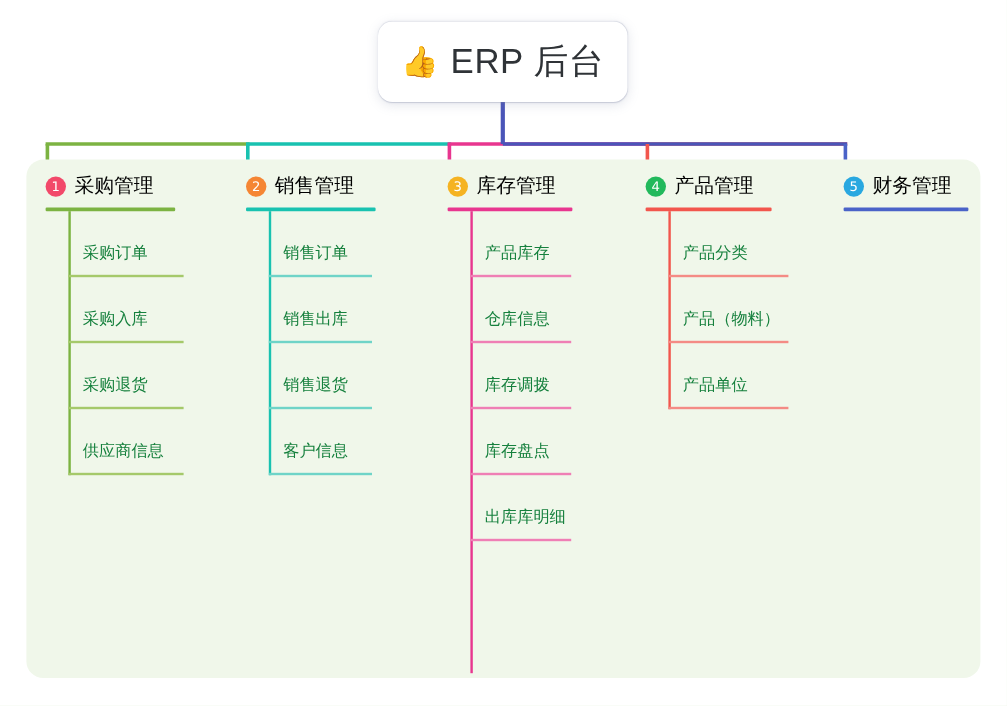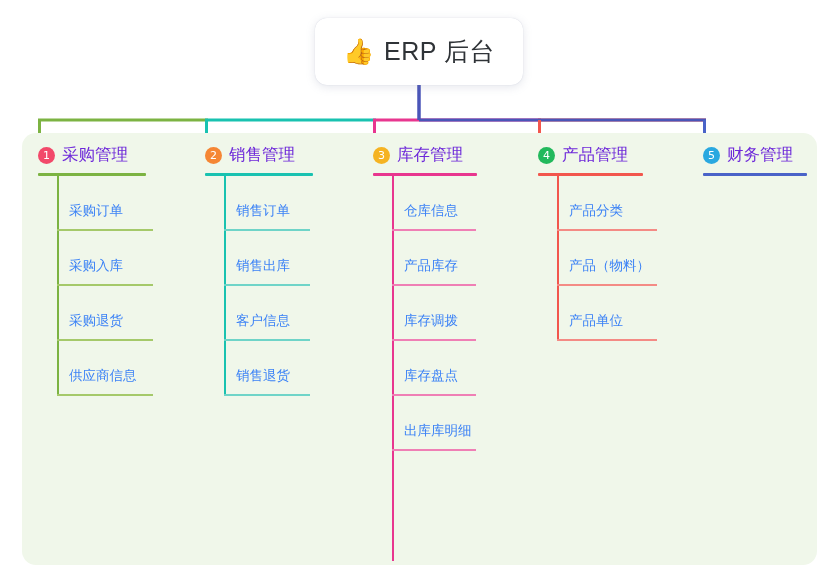--- a/index.html
+++ b/index.html
@@ -20,21 +20,21 @@
     background:#ffffff;
     border-radius:12px;
     box-shadow:0 2px 10px rgba(120,130,160,.20), 0 0 1px rgba(120,130,160,.35);
     display:flex;align-items:center;justify-content:center;
     box-sizing:border-box;
   }
   .root-inner{display:flex;align-items:center;gap:10px;}
   .root-emoji{font-size:25px;line-height:1;
     font-family:"DejaVu Sans",sans-serif;}
   .root-label{
-    font-size:25px;color:#2f3337;letter-spacing:.5px;white-space:nowrap;
+    font-size:29px;color:#2f3337;letter-spacing:.5px;white-space:nowrap;
   }
 
   
   #wires{position:absolute;left:0;top:0;width:839px;height:588px;}
 
   
   .panel{
     position:absolute;
     left:22px;top:133px;
     width:795px;height:432px;
@@ -47,34 +47,34 @@
   .col-head{
     display:flex;align-items:center;gap:7px;
     height:26px;white-space:nowrap;
   }
   .badge{
     width:17px;height:17px;border-radius:50%;
     color:#ffffff;font-size:11px;line-height:17px;
     text-align:center;flex:0 0 auto;
     font-family:"DejaVu Sans",sans-serif;
   }
-  .col-title{font-size:16.5px;color:#6d28d9;}
+  .col-title{font-size:16.5px;color:#000000;}
   .head-rule{height:3px;border-radius:1px;margin-top:5px;}
 
   
   .leaves{position:relative;margin-left:19px;padding-top:0;}
   .spine{position:absolute;left:0;top:0;width:2px;}
   .leaf{
     position:relative;
     height:55px;
     box-sizing:border-box;
   }
   .leaf-text{
     position:absolute;left:12px;bottom:11px;
-    font-size:13.5px;color:#3b82f6;white-space:nowrap;
+    font-size:13.5px;color:#15803d;white-space:nowrap;
   }
   .leaf-rule{
     position:absolute;left:0;bottom:0;height:1.6px;
   }
 </style>
 </head>
 <body>
 
 <div id="stage">
 
@@ -138,43 +138,43 @@
           <div class="spine" style="background: rgb(25, 194, 176); height: 220px;"></div>
           <div class="leaf">
             <span class="leaf-text">销售订单</span>
             <div class="leaf-rule" style="width: 86px; background: rgb(111, 212, 200);"></div>
           </div>
           <div class="leaf">
             <span class="leaf-text">销售出库</span>
             <div class="leaf-rule" style="width: 86px; background: rgb(111, 212, 200);"></div>
           </div>
           <div class="leaf">
+            <span class="leaf-text">销售退货</span>
+            <div class="leaf-rule" style="width: 86px; background: rgb(111, 212, 200);"></div>
+          </div>
+          <div class="leaf">
             <span class="leaf-text">客户信息</span>
-            <div class="leaf-rule" style="width: 86px; background: rgb(111, 212, 200);"></div>
-          </div>
-          <div class="leaf">
-            <span class="leaf-text">销售退货</span>
             <div class="leaf-rule" style="width: 86px; background: rgb(111, 212, 200);"></div>
           </div>
         </div>
       </div>
       <div class="col" style="left: 373px;">
         <div class="col-head">
           <span class="badge" style="background: rgb(245, 179, 34);">3</span>
           <span class="col-title">库存管理</span>
         </div>
         <div class="head-rule" style="width: 104px; background: rgb(232, 54, 143);"></div>
         <div class="leaves">
           <div class="spine" style="background: rgb(232, 54, 143); height: 385px;"></div>
           <div class="leaf">
+            <span class="leaf-text">产品库存</span>
+            <div class="leaf-rule" style="width: 84px; background: rgb(239, 127, 181);"></div>
+          </div>
+          <div class="leaf">
             <span class="leaf-text">仓库信息</span>
-            <div class="leaf-rule" style="width: 84px; background: rgb(239, 127, 181);"></div>
-          </div>
-          <div class="leaf">
-            <span class="leaf-text">产品库存</span>
             <div class="leaf-rule" style="width: 84px; background: rgb(239, 127, 181);"></div>
           </div>
           <div class="leaf">
             <span class="leaf-text">库存调拨</span>
             <div class="leaf-rule" style="width: 84px; background: rgb(239, 127, 181);"></div>
           </div>
           <div class="leaf">
             <span class="leaf-text">库存盘点</span>
             <div class="leaf-rule" style="width: 84px; background: rgb(239, 127, 181);"></div>
           </div>

